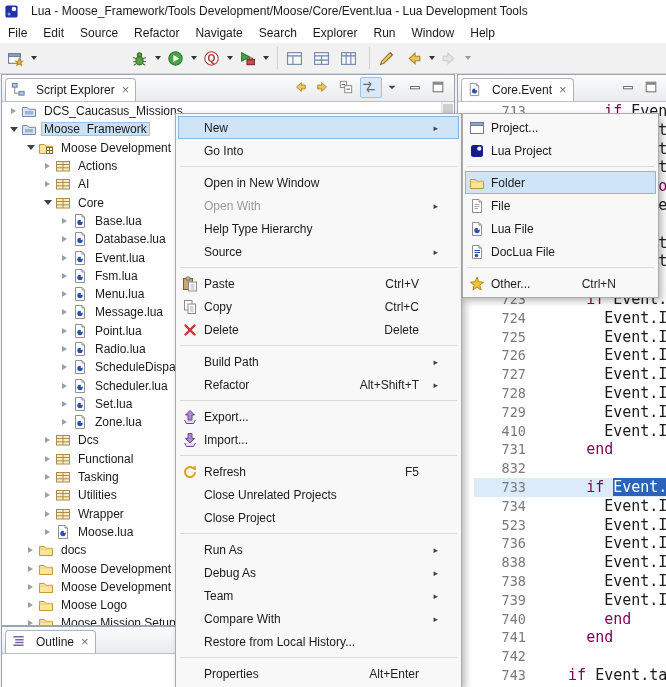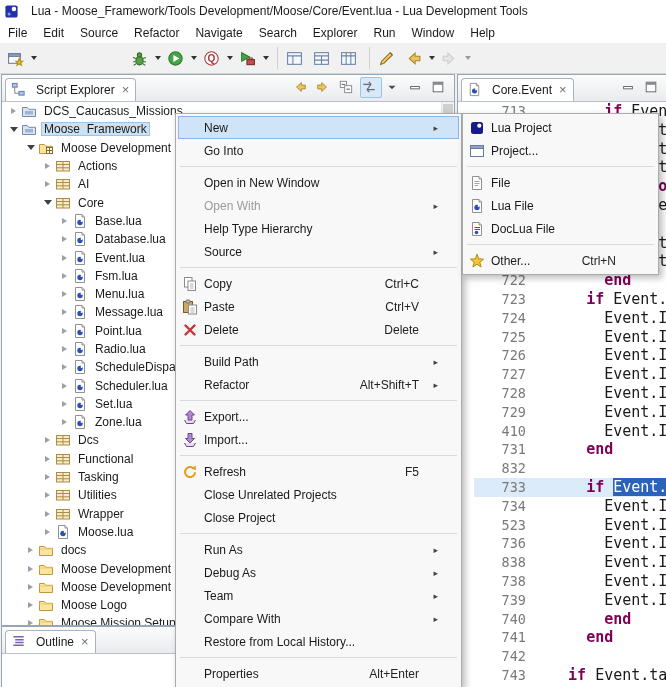--- a/index.html
+++ b/index.html
@@ -35,21 +35,21 @@
   .tlabel{padding:0 3px}
   .tsel{background:var(--treesel);outline:1px solid #9cc3e9;outline-offset:-1px}
   .vscroll{position:absolute;right:0;top:27px;bottom:0;width:12px;background:#f3f3f3;border-left:1px solid #e2e2e2}
   .vthumb{position:absolute;left:1px;right:1px;top:2px;height:42%;background:#cfcfcf}
   .code{position:absolute;left:0;top:27px;right:0;bottom:0;background:#fff;font-family:"DejaVu Sans Mono",monospace;font-size:15px;overflow:hidden}
   .cl{display:flex;height:18.8px;line-height:18.8px}
   .ann{width:16px;flex:none}
   .ln{width:64px;flex:none;box-sizing:border-box;text-align:right;padding-right:12px;color:#7a7a7a;font-size:13.5px;font-family:"DejaVu Sans Mono",monospace}
   .ct{white-space:pre;flex:1;padding-left:12px}
   .cl.cur .ct,.cl.cur .ln{background:var(--curline)}
-  .k{color:var(--kw);font-weight:bold}
+  .k{color:var(--kw);font-weight:normal}
   .selx{background:var(--selbg);color:#fff}
   .menu{position:absolute;background:#f8f8f8;border:1px solid #ababab;box-shadow:3px 3px 7px rgba(0,0,0,.28);padding:2px;font-size:12px;z-index:50;box-sizing:border-box}
   #context-menu{left:175px;top:113px;width:287px}
   #new-submenu{left:462px;top:113px;width:197px;z-index:51}
   .mi{display:flex;align-items:center;height:23px;padding:0 19px 0 2px}
   .mi.hl{background:var(--mhl);outline:1px solid #8ab6e4;outline-offset:-1px}
   .mi.dis{color:#9b9b9b}
   .mic{width:24px;flex:none;display:flex;justify-content:center}
   .mshort{margin-left:auto;padding-right:8px;color:#222}
   .mi.dis .mshort{color:#9b9b9b}
@@ -886,49 +886,49 @@
       <span class="mic"></span>
       <span class="mlabel">Source</span>
       <span class="mshort"></span>
       <span class="marrow">▸</span>
     </div>
     <div class="msep"></div>
     <div class="mi">
       <span class="mic">
         <span class="icx" style="height: 16px; width: 16px;">
           <svg viewBox="0 0 16 16" width="16" height="16" xmlns="http://www.w3.org/2000/svg">
-            <rect x="2.5" y="1.5" width="7.5" height="9.5" fill="#fff" stroke="#8a8a8a"></rect>
-            <rect x="6" y="5" width="7.5" height="9.5" fill="#fff" stroke="#8a8a8a"></rect>
-            <path d="M8 8 h3.5 M8 10 h3.5 M8 12 h3.5" stroke="#b0b0b0"></path>
-          </svg>
-        </span>
-      </span>
-      <span class="mlabel">Copy</span>
-      <span class="mshort">Ctrl+C</span>
-      <span class="marrow"></span>
-    </div>
-    <div class="mi">
-      <span class="mic">
-        <span class="icx" style="height: 16px; width: 16px;">
-          <svg viewBox="0 0 16 16" width="16" height="16" xmlns="http://www.w3.org/2000/svg">
             <rect x="1.5" y="2.5" width="9" height="11" fill="#c9a86a" stroke="#7a5c28"></rect>
             <rect x="4" y="1" width="4" height="3" rx="1" fill="#c0c0c0" stroke="#707070"></rect>
             <rect x="6.5" y="6" width="8" height="9" fill="#fff" stroke="#8a8a8a"></rect>
             <path d="M8.5 9 h4 M8.5 11 h4 M8.5 13 h4" stroke="#b0b0b0"></path>
           </svg>
         </span>
       </span>
       <span class="mlabel">Paste</span>
       <span class="mshort">Ctrl+V</span>
       <span class="marrow"></span>
     </div>
     <div class="mi">
       <span class="mic">
         <span class="icx" style="height: 16px; width: 16px;">
           <svg viewBox="0 0 16 16" width="16" height="16" xmlns="http://www.w3.org/2000/svg">
+            <rect x="2.5" y="1.5" width="7.5" height="9.5" fill="#fff" stroke="#8a8a8a"></rect>
+            <rect x="6" y="5" width="7.5" height="9.5" fill="#fff" stroke="#8a8a8a"></rect>
+            <path d="M8 8 h3.5 M8 10 h3.5 M8 12 h3.5" stroke="#b0b0b0"></path>
+          </svg>
+        </span>
+      </span>
+      <span class="mlabel">Copy</span>
+      <span class="mshort">Ctrl+C</span>
+      <span class="marrow"></span>
+    </div>
+    <div class="mi">
+      <span class="mic">
+        <span class="icx" style="height: 16px; width: 16px;">
+          <svg viewBox="0 0 16 16" width="16" height="16" xmlns="http://www.w3.org/2000/svg">
             <path d="M3.5 3.5 L12.5 12.5 M12.5 3.5 L3.5 12.5" stroke="#cc3333" stroke-width="2.4" stroke-linecap="round"></path>
           </svg>
         </span>
       </span>
       <span class="mlabel">Delete</span>
       <span class="mshort">Delete</span>
       <span class="marrow"></span>
     </div>
     <div class="msep"></div>
     <div class="mi">
@@ -1033,43 +1033,56 @@
       <span class="mlabel">Properties</span>
       <span class="mshort">Alt+Enter</span>
       <span class="marrow"></span>
     </div>
   </div>
 <div class="menu" id="new-submenu">
     <div class="mi">
       <span class="mic">
         <span class="icx" style="height: 16px; width: 16px;">
           <svg viewBox="0 0 16 16" width="16" height="16" xmlns="http://www.w3.org/2000/svg">
+            <rect x="1.5" y="2.5" width="13" height="11" fill="#fff" stroke="#6a7a9a"></rect>
+            <rect x="1.5" y="2.5" width="13" height="3" fill="#8fa3c8" stroke="#6a7a9a"></rect>
+          </svg>
+        </span>
+      </span>
+      <span class="mlabel">Project...</span>
+      <span class="mshort"></span>
+      <span class="marrow"></span>
+    </div>
+    <div class="mi">
+      <span class="mic">
+        <span class="icx" style="height: 16px; width: 16px;">
+          <svg viewBox="0 0 16 16" width="16" height="16" xmlns="http://www.w3.org/2000/svg">
             <rect x="2" y="2" width="12" height="12" rx="2.5" fill="#151b8d"></rect>
             <circle cx="10.3" cy="5.7" r="2.1" fill="#fff"></circle>
           </svg>
         </span>
       </span>
       <span class="mlabel">Lua Project</span>
       <span class="mshort"></span>
       <span class="marrow"></span>
     </div>
-    <div class="mi">
-      <span class="mic">
-        <span class="icx" style="height: 16px; width: 16px;">
-          <svg viewBox="0 0 16 16" width="16" height="16" xmlns="http://www.w3.org/2000/svg">
-            <rect x="1.5" y="2.5" width="13" height="11" fill="#fff" stroke="#6a7a9a"></rect>
-            <rect x="1.5" y="2.5" width="13" height="3" fill="#8fa3c8" stroke="#6a7a9a"></rect>
-          </svg>
-        </span>
-      </span>
-      <span class="mlabel">Project...</span>
-      <span class="mshort"></span>
-      <span class="marrow"></span>
-    </div>
     <div class="msep"></div>
+    <div class="mi hl">
+      <span class="mic">
+        <span class="icx" style="height: 16px; width: 16px;">
+          <svg viewBox="0 0 16 16" width="16" height="16" xmlns="http://www.w3.org/2000/svg">
+            <path d="M1.5 13.5 v-9 h4.8 l1.6 1.8 h6.6 v7.2 z" fill="#fbe49c" stroke="#c0983a"></path>
+            <path d="M1.5 7 h13" stroke="#e8cc7a"></path>
+          </svg>
+        </span>
+      </span>
+      <span class="mlabel">Folder</span>
+      <span class="mshort"></span>
+      <span class="marrow"></span>
+    </div>
     <div class="mi">
       <span class="mic">
         <span class="icx" style="height: 16px; width: 16px;">
           <svg viewBox="0 0 16 16" width="16" height="16" xmlns="http://www.w3.org/2000/svg">
             <path d="M3.5 1.5 h6.5 l2.5 2.5 v10.5 h-9 z" fill="#fff" stroke="#909090"></path>
             <path d="M10 1.5 v2.5 h2.5" fill="#ddd" stroke="#909090"></path>
             <path d="M5.5 6.5 h5 M5.5 8.5 h5 M5.5 10.5 h3.5" stroke="#a8a8a8"></path>
           </svg>
         </span>
       </span>

